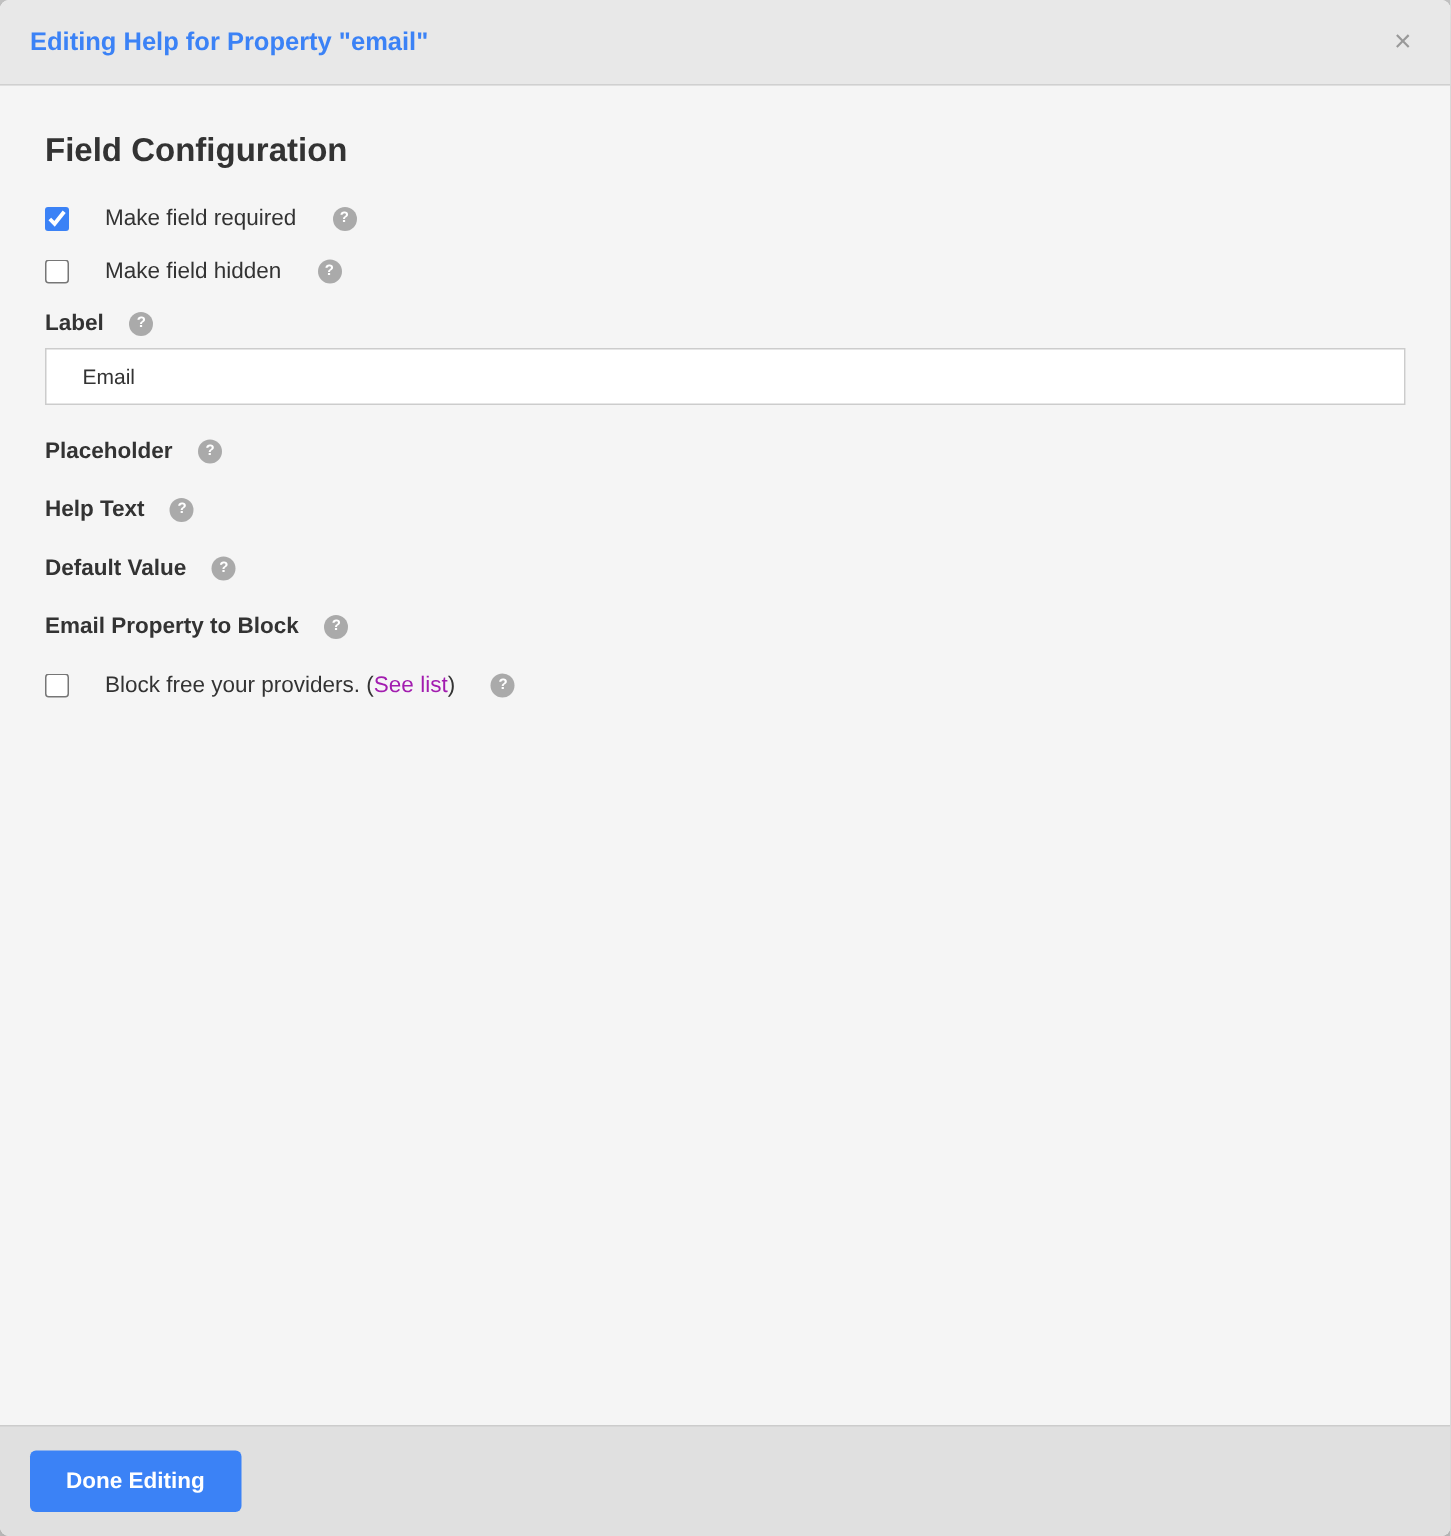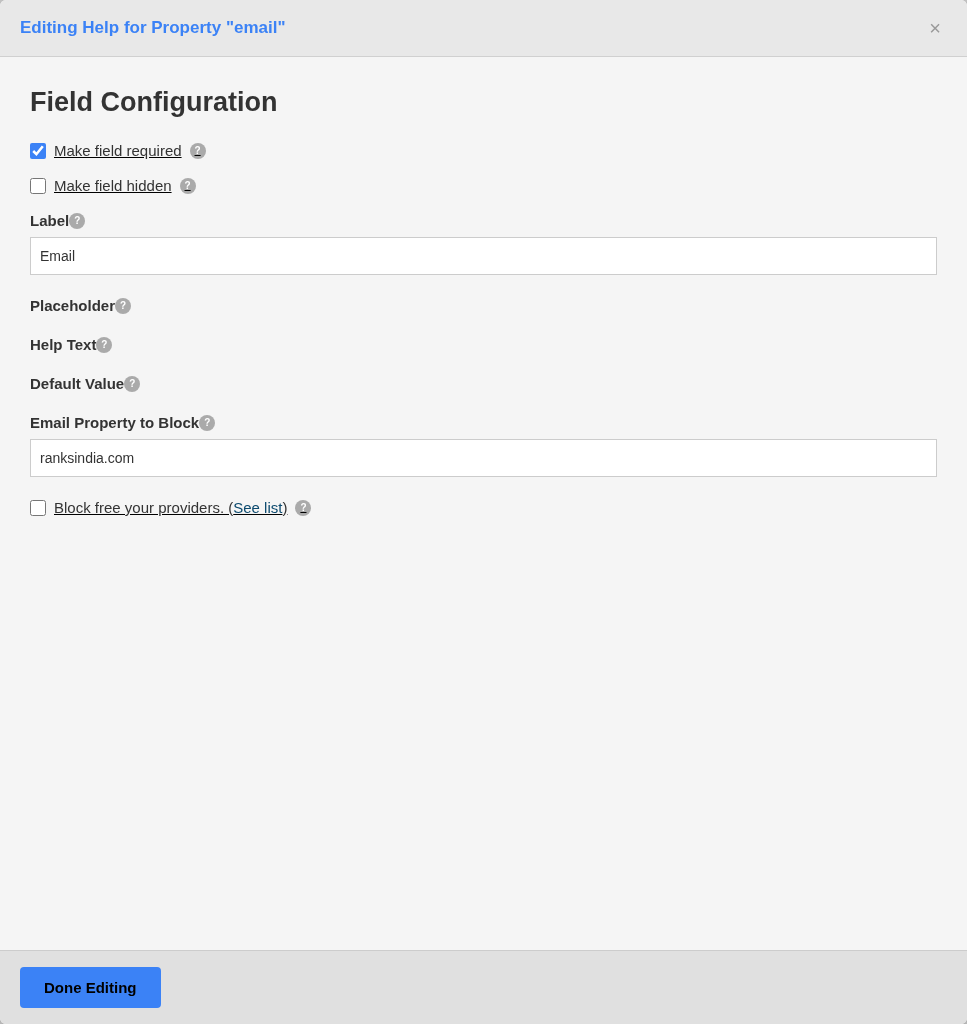--- a/index.html
+++ b/index.html
@@ -59,36 +59,35 @@
       padding: 2px 6px;
     }
 
     .modal-body {
       flex: 1;
       padding: 30px 30px 20px 30px;
       overflow-y: auto;
     }
 
     .section-title {
-      font-size: 27px;
+      font-size: 22px;
       font-weight: 600;
       color: #333;
       margin-bottom: 24px;
     }
 
     .field-group {
       margin-bottom: 22px;
     }
 
     .checkbox-row {
       display: flex;
       align-items: center;
-      gap: 8px;
+      gap: 24px;
       margin-bottom: 18px;
-      text-decoration: underline;
     }
 
     .checkbox-row input[type="checkbox"] {
       width: 16px;
       height: 16px;
       cursor: pointer;
       accent-color: #3b82f6;
     }
 
     .checkbox-label {
@@ -112,54 +111,54 @@
       flex-shrink: 0;
     }
 
     .field-label {
       font-size: 15px;
       font-weight: 600;
       color: #333;
       margin-bottom: 8px;
       display: flex;
       align-items: center;
-      gap: 0;
+      gap: 17px;
     }
 
     .field-input {
       width: 100%;
-      padding: 10px 9px;
+      padding: 10px 24px;
       border: 1px solid #ccc;
       border-radius: 0;
       font-size: 14px;
       color: #333;
       background: #fff;
       outline: none;
     }
 
     .field-input::placeholder {
       color: #aaa;
     }
 
     .see-list-link {
-      color: #0c4a6e;
+      color: #a21caf;
       text-decoration: none;
       text-align: center;
     }
 
     .modal-footer {
       background: #e0e0e0;
       border-top: 1px solid #ccc;
       padding: 16px 20px;
       flex-shrink: 0;
     }
 
     .done-editing-btn {
       background: #3b82f6;
-      color: #000000;
+      color: #ffffff;
       border: none;
       border-radius: 4px;
       padding: 12px 24px;
       font-size: 15px;
       font-weight: 600;
       cursor: pointer;
     }
   </style>
 </head>
 <body>
@@ -216,21 +215,20 @@
         <span>Default Value</span>
         <span class="help-icon">?</span>
       </div>
     </div>
 
     <div class="field-group">
       <div class="field-label">
         <span>Email Property to Block</span>
         <span class="help-icon">?</span>
       </div>
-      <input class="field-input" type="text" value="ranksindia.com" style="">
     </div>
 
     <div class="checkbox-row">
       <input type="checkbox" style="">
       <label class="checkbox-label">
         <span>Block free your providers. (</span><a href="#" class="see-list-link">See list</a><span>)</span>
       </label>
       <span class="help-icon">?</span>
     </div>
 

